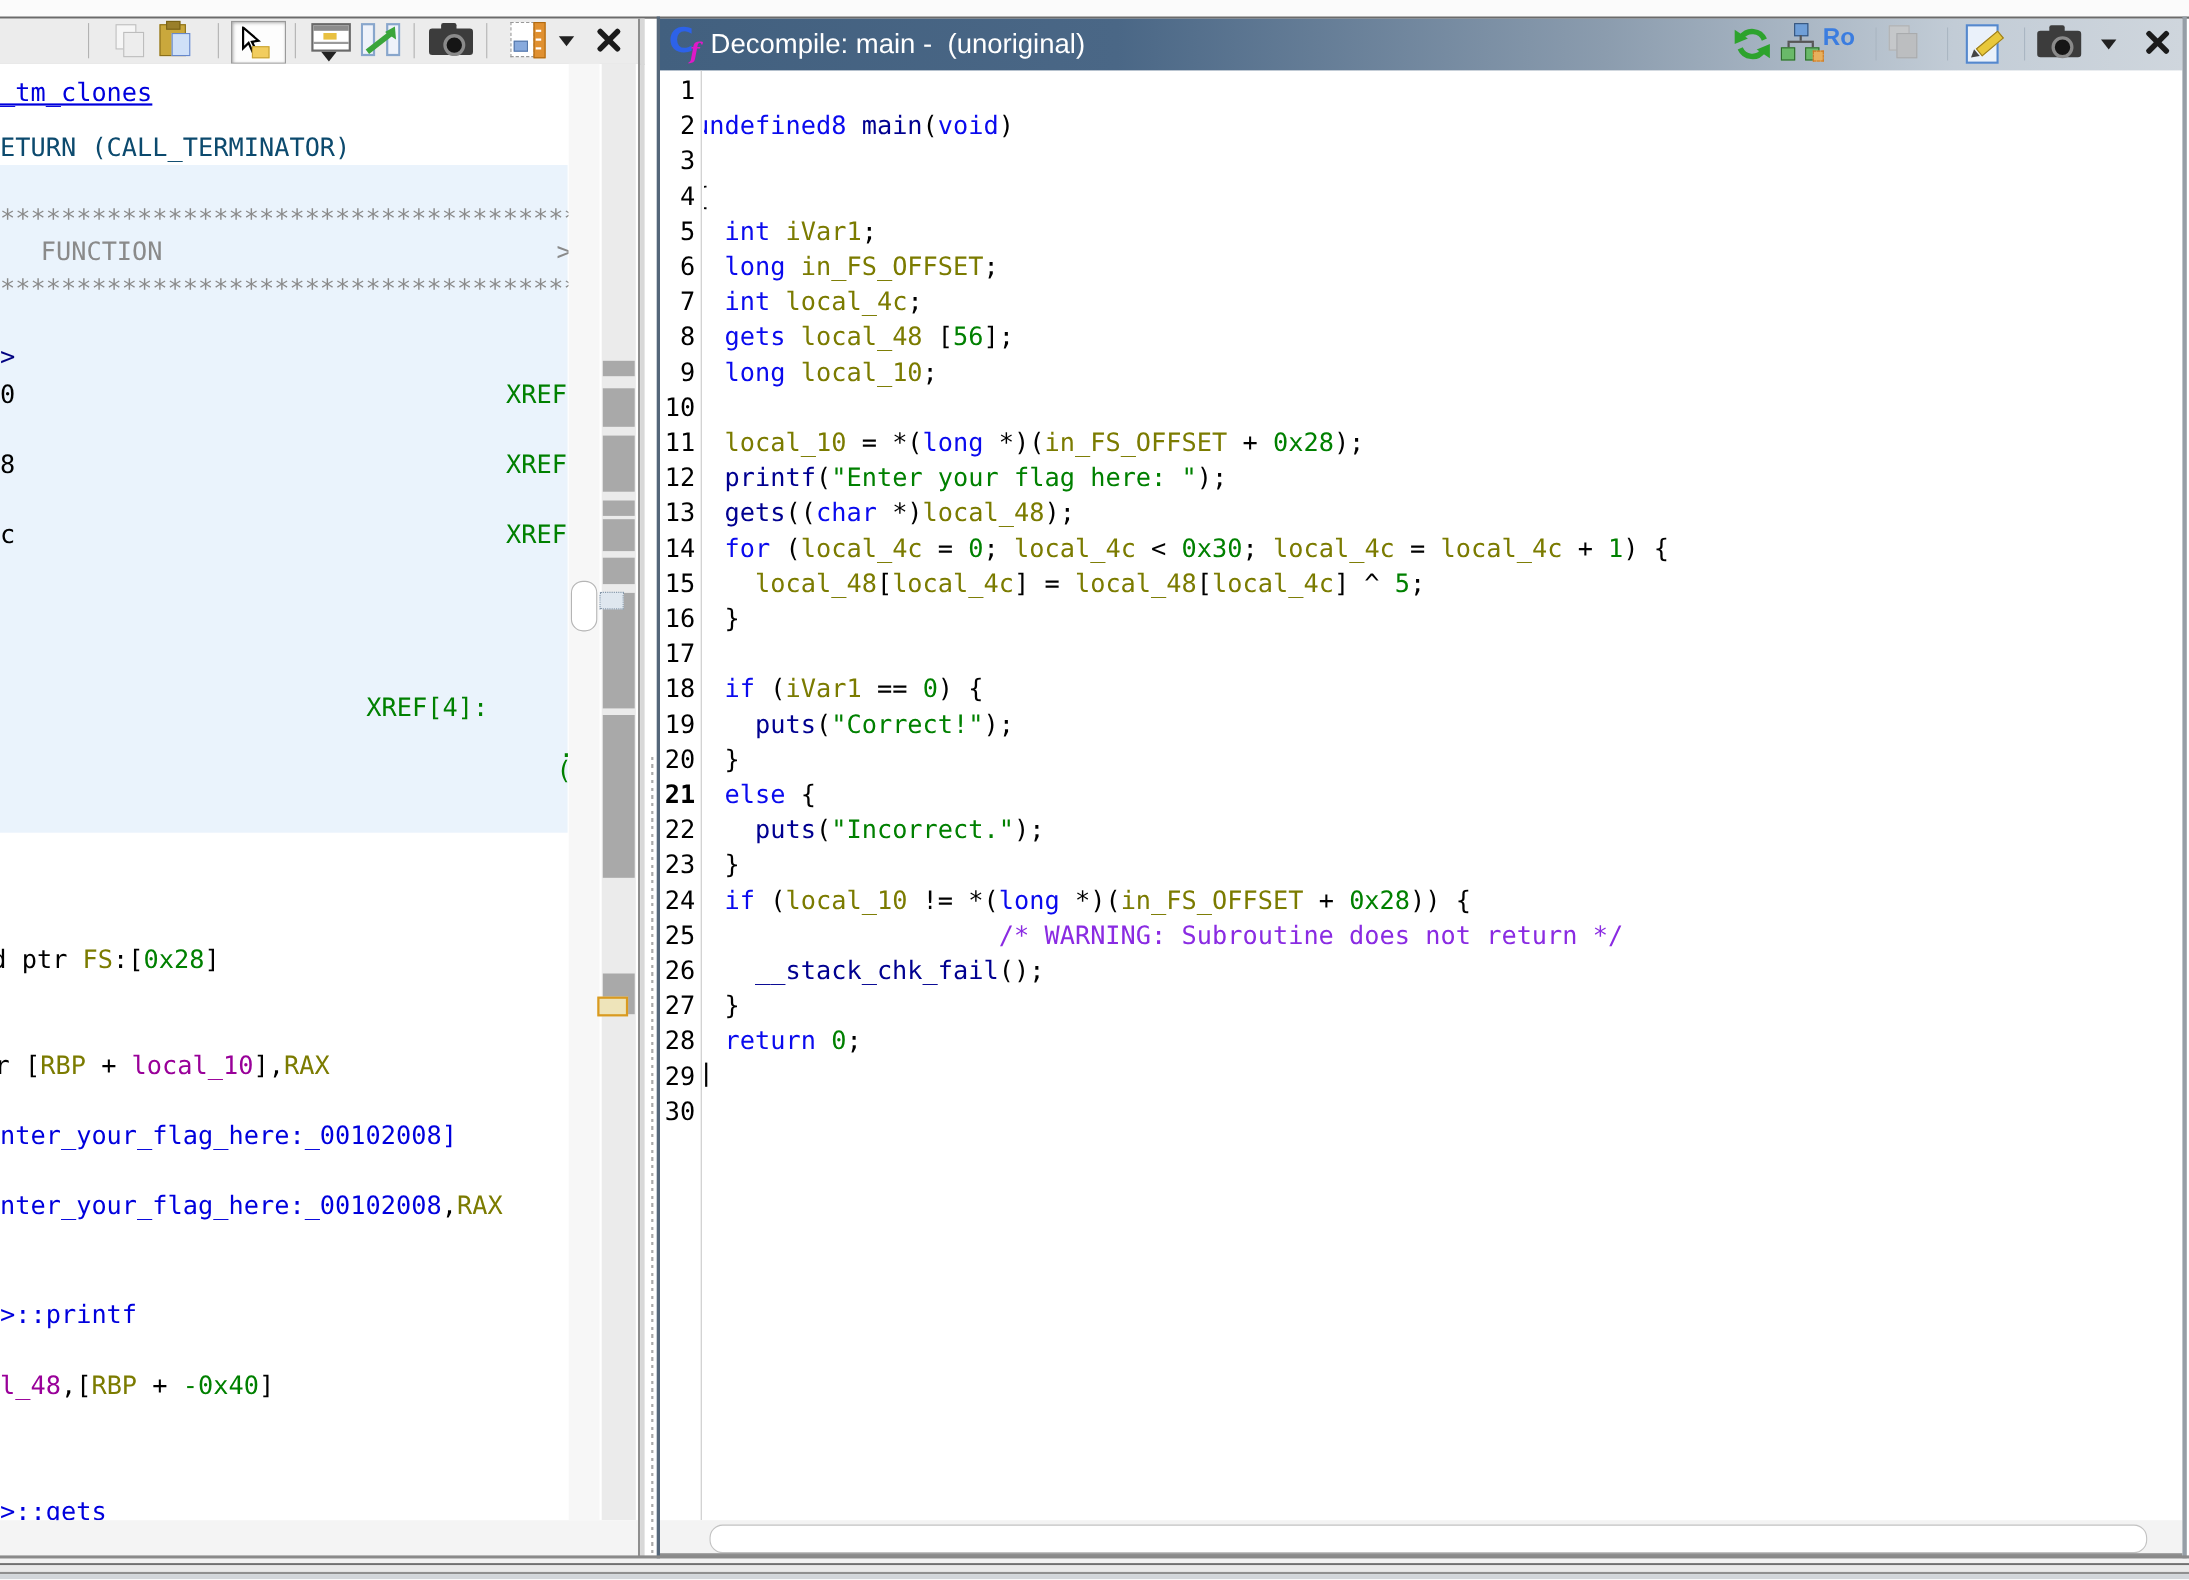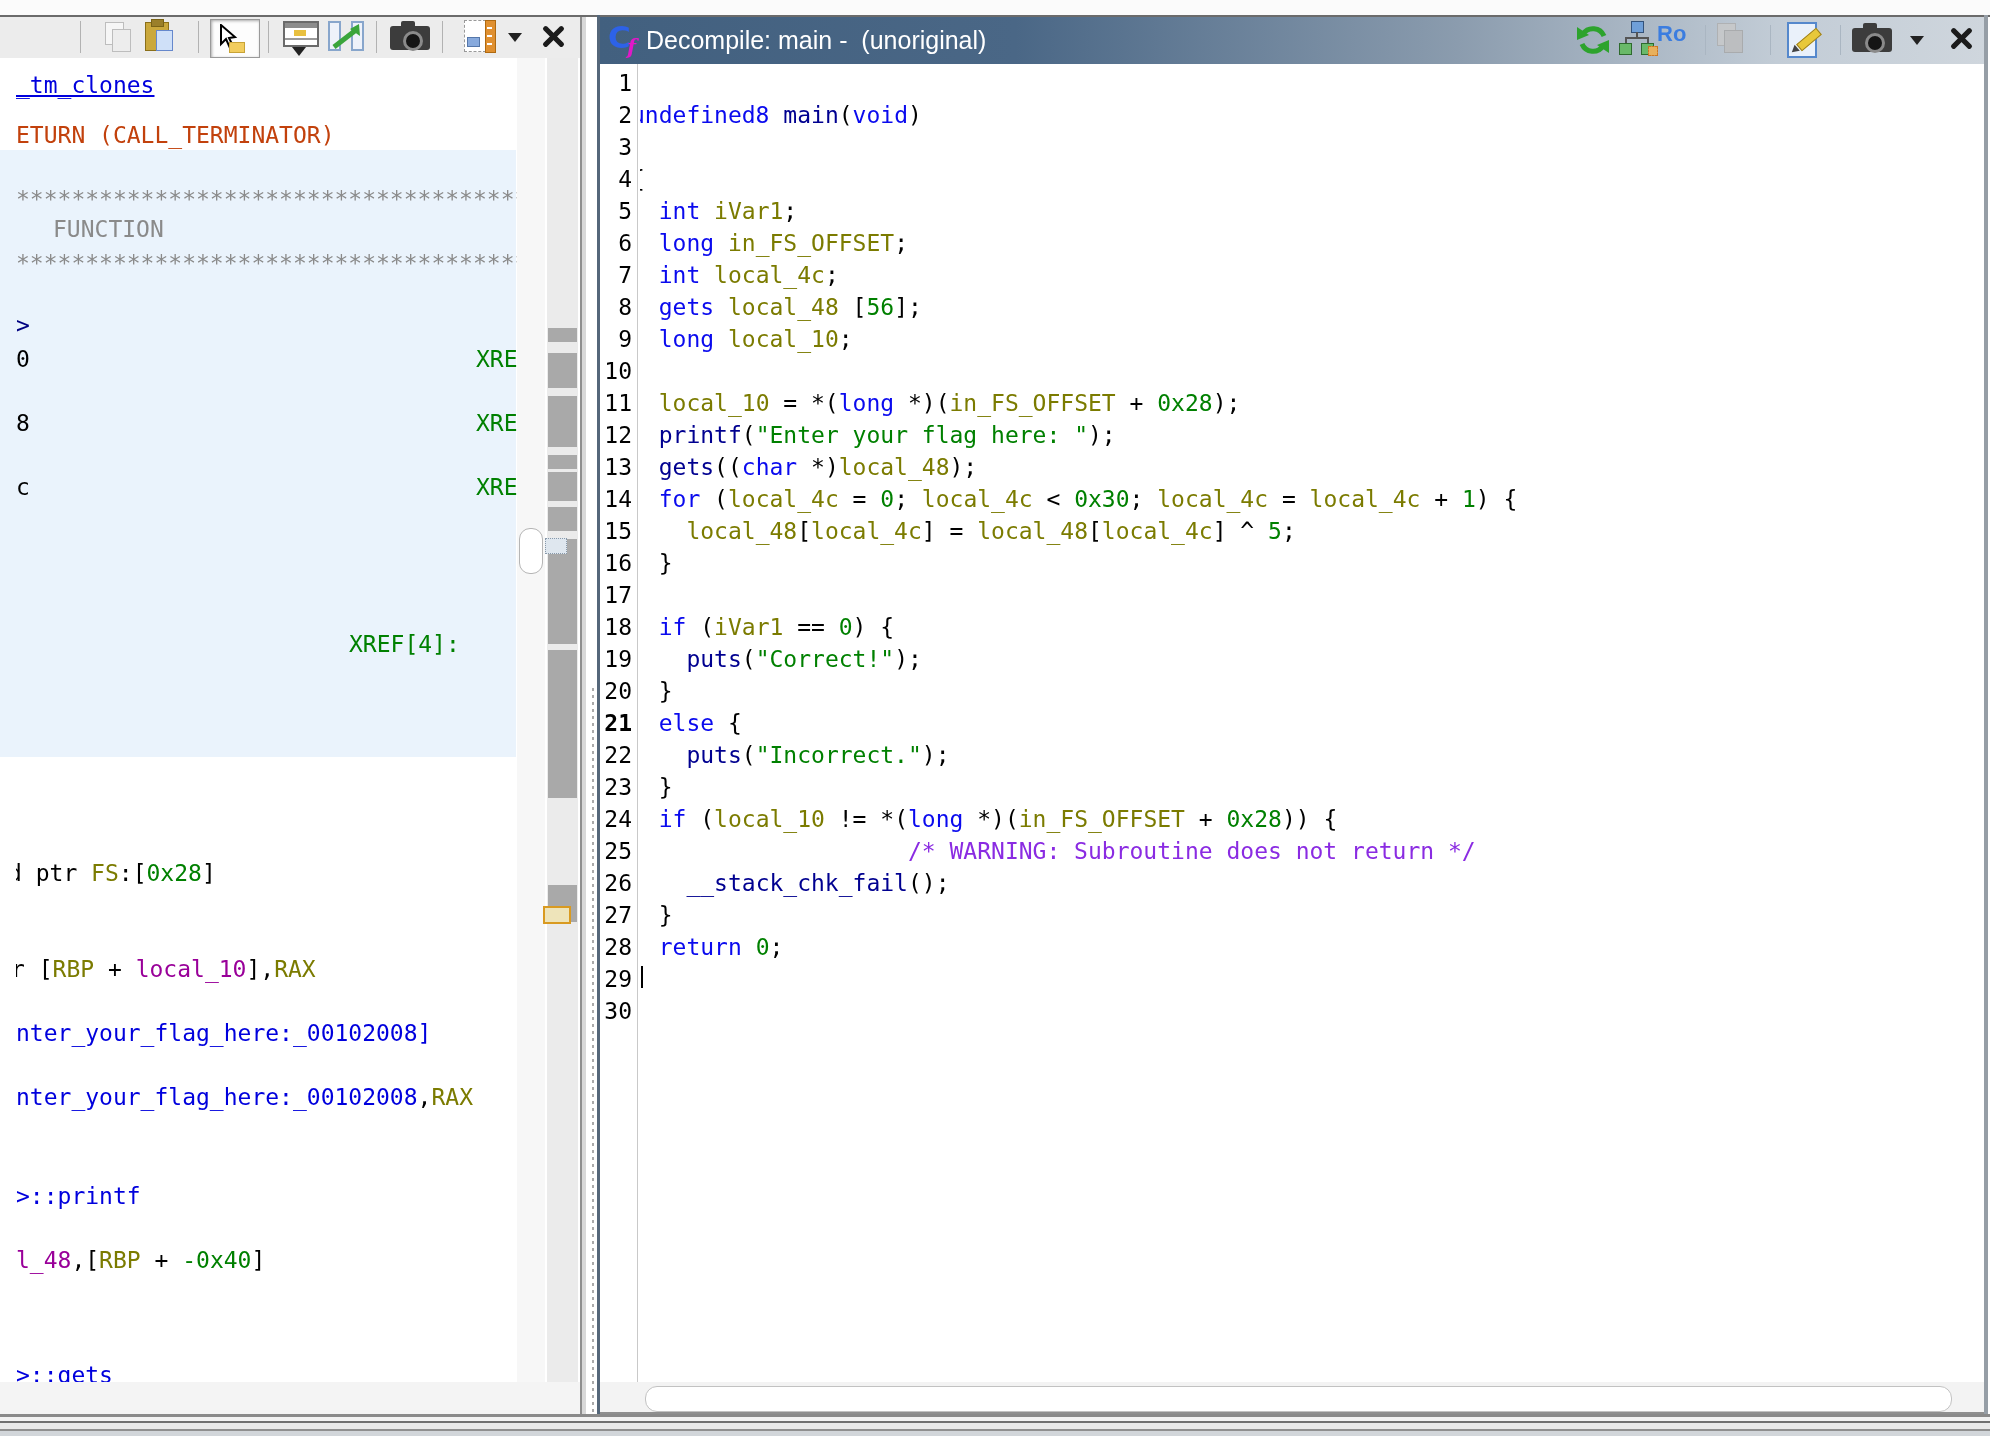--- a/index.html
+++ b/index.html
@@ -13,21 +13,21 @@
   .bot-gap{left:0;top:1417px;width:1990px;height:4px;background:#f2f2f2;}
   .bot-line2{left:0;top:1421px;width:1990px;height:2px;background:#707070;}
   .bot-mid{left:0;top:1423px;width:1990px;height:6px;background:#e9e9e9;}
   .bot-line3{left:0;top:1429px;width:1990px;height:2px;background:#8f8f8f;}
   .bot-strip{left:0;top:1431px;width:1990px;height:5px;background:#d2d6da;}
   
   .lp-toolbar{left:0;top:17px;width:586px;height:41px;background:#ececec;border-bottom:1px solid #c9c9c9;}
   .tsep{position:absolute;top:4px;width:1px;height:32px;background:#b2b2b2;}
   .lp-body{left:0;top:58px;width:580px;height:1356px;background:#fff;}
   .lp-blue{left:0;top:150px;width:516px;height:607px;background:#eaf3fc;}
-  .lp-clip{left:0;top:58px;width:517px;height:1326px;overflow:hidden;margin-left:16px;}
+  .lp-clip{left:0;top:58px;width:517px;height:1326px;overflow:hidden;}
   .ml{position:absolute;white-space:pre;font-size:23px;line-height:26px;color:#000;}
   .lp-vtrack{left:517px;top:58px;width:28px;height:1324px;background:#f7f7f7;}
   .lp-vthumb{left:519px;top:528px;width:22px;height:44px;background:#fff;border:1px solid #b5b5b5;border-radius:11px;}
   .lp-marks{left:547px;top:58px;width:31px;height:1324px;background:#ebebeb;}
   .mark{position:absolute;left:1px;width:29px;background:#a9a9a9;}
   .view-ind{left:545px;top:538px;width:20px;height:14px;background:#dfe7ef;border:1px dotted #8899aa;}
   .orange-mark{left:543px;top:906px;width:24px;height:14px;background:#eee4ba;border:2px solid #d99a20;}
   .lp-rborder{left:580px;top:17px;width:2px;height:1399px;background:#8e8e8e;}
   .lp-rborder2{left:582px;top:17px;width:4px;height:1399px;background:#d8d8d8;}
   .lp-htrack{left:0;top:1382px;width:580px;height:32px;background:#f4f4f4;}
@@ -52,21 +52,21 @@
   .gutline{left:637px;top:64px;width:1px;height:1318px;background:#c9c9c9;}
   .dec-code{left:640px;top:64px;width:1344px;height:1318px;overflow:hidden;}
   .dl{position:absolute;left:-9px;white-space:pre;font-size:23px;line-height:26px;color:#000;}
   .caret{left:641px;top:966px;width:2px;height:22px;background:#000;}
   .dp-htrack{left:600px;top:1382px;width:1384px;height:30px;background:#f3f3f3;}
   .dp-hthumb{left:645px;top:1386px;width:1305px;height:24px;background:#fff;border:1px solid #c2c2c2;border-radius:12px;}
   .dp-bborder{left:600px;top:1412px;width:1384px;height:3px;background:#8f8f8f;}
   
   .kw{color:#0a0aee;} .fn{color:#000090;} .va{color:#7b7b00;} .nu{color:#008000;}
   .st{color:#008000;} .cm{color:#8a2be2;} .pl{color:#000;}
-  .lbl{color:#0000dd;} .ul{text-decoration:underline;} .dim{color:#c2410c;}
+  .lbl{color:#0000dd;} .ul{text-decoration:underline;} .dim{color:#0c4a6e;}
   .gr{color:#8a8a8a;} .nv{color:#000080;} .bk{color:#000;} .mg{color:#990099;} .xg{color:#008000;}
   
   .icon{position:absolute;}
   .pages .pg{position:absolute;width:17px;height:21px;background:#f6f6f6;border:1px solid #bdbdbd;}
   .pages .pg2{left:7px;top:7px;background:#ededed;}
   .clipb{width:22px;height:27px;background:#caa83c;border:1px solid #8a6f1a;position:absolute;top:3px;}
   .cliptop{position:absolute;left:6px;top:0;width:11px;height:6px;background:#9a7f2a;border:1px solid #7a6316;}
   .bluepg{position:absolute;left:11px;top:11px;width:15px;height:19px;background:#cfe0f8;border:1px solid #6688cc;}
   .selbox{background:#fdfdfd;border:1px solid #9a9a9a;box-shadow:inset 1px 1px 3px #aaa;}
   .yelsq{position:absolute;left:18px;top:22px;width:14px;height:9px;background:#f2cd5e;border:1px solid #c8a336;}

